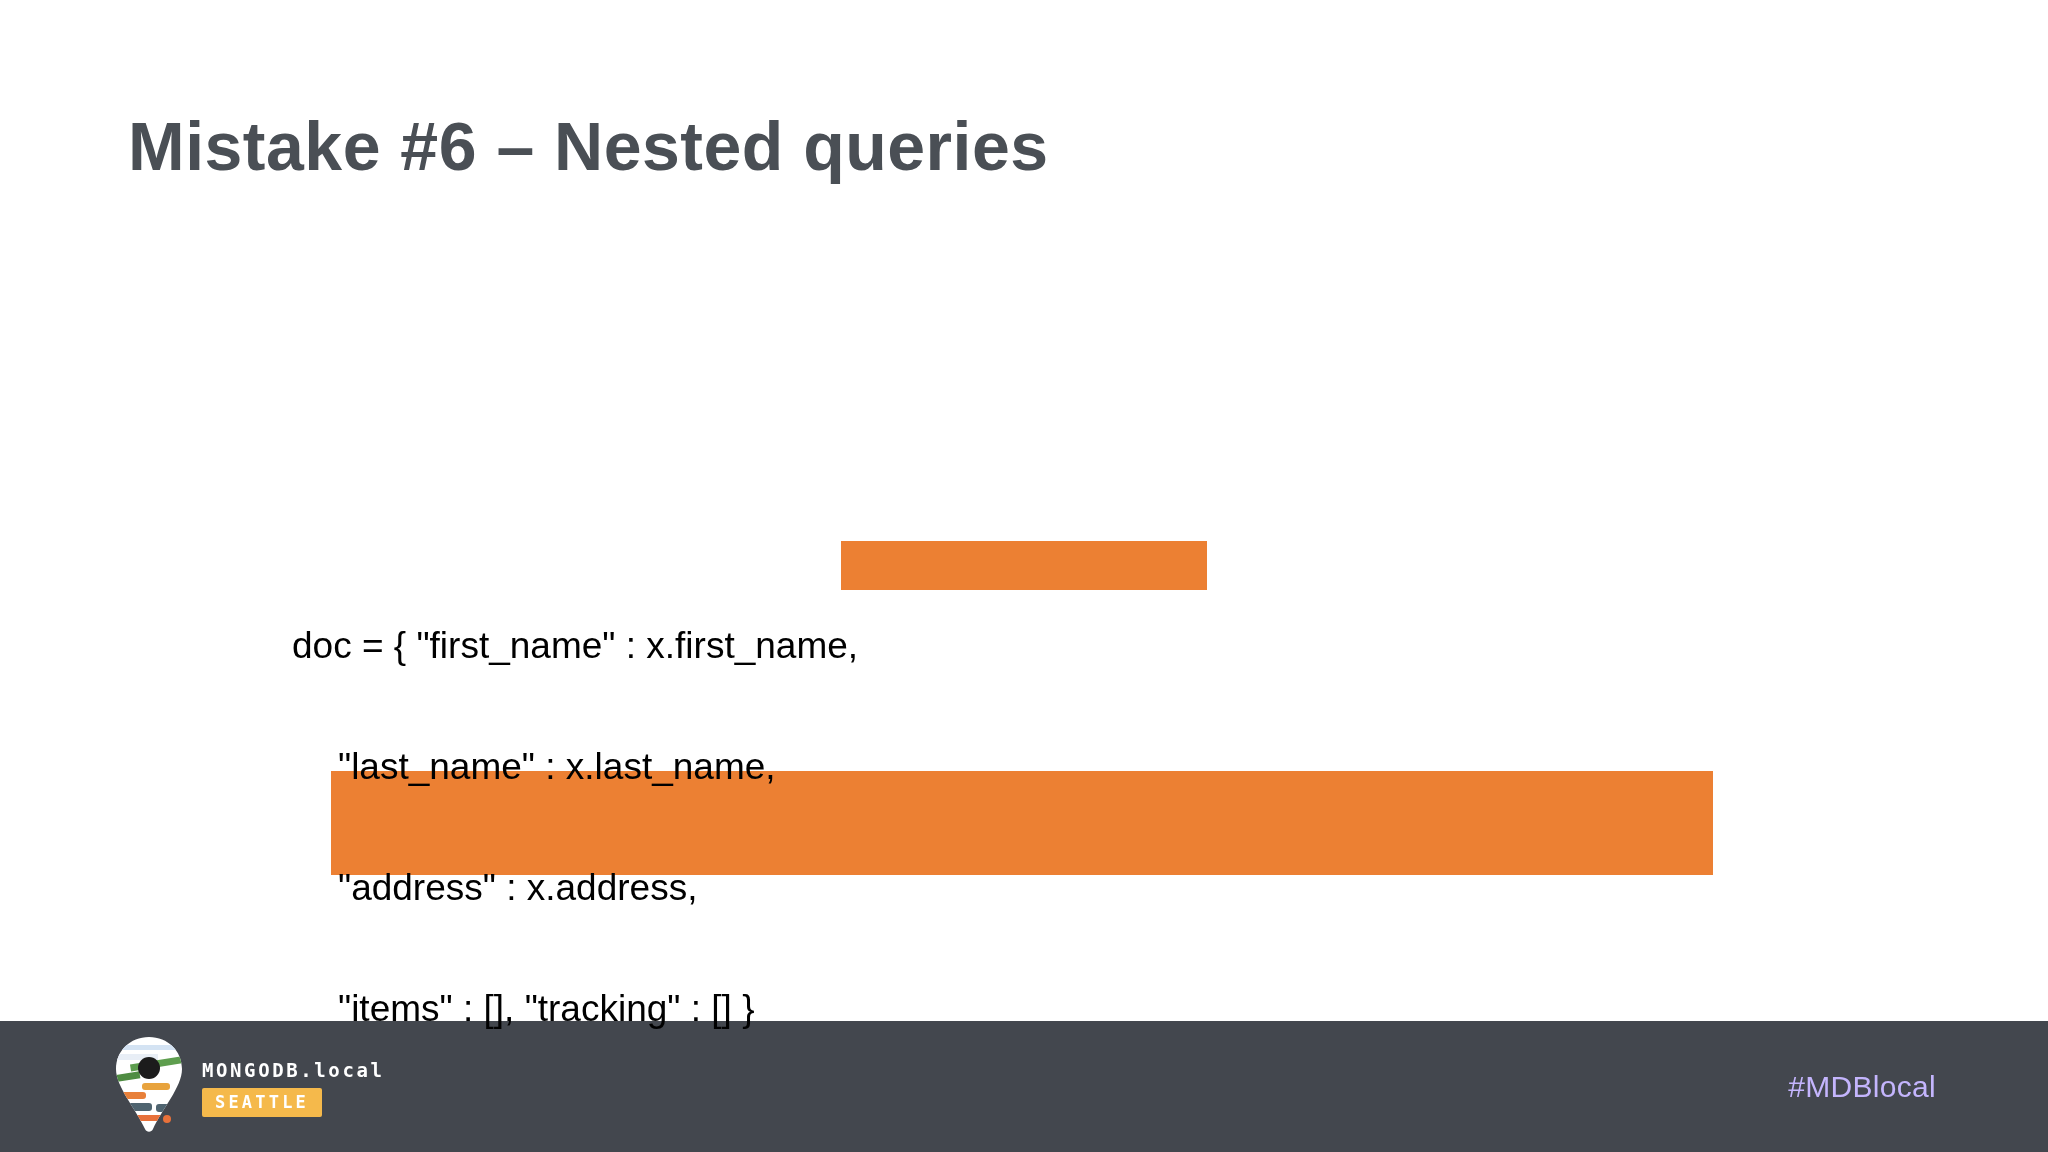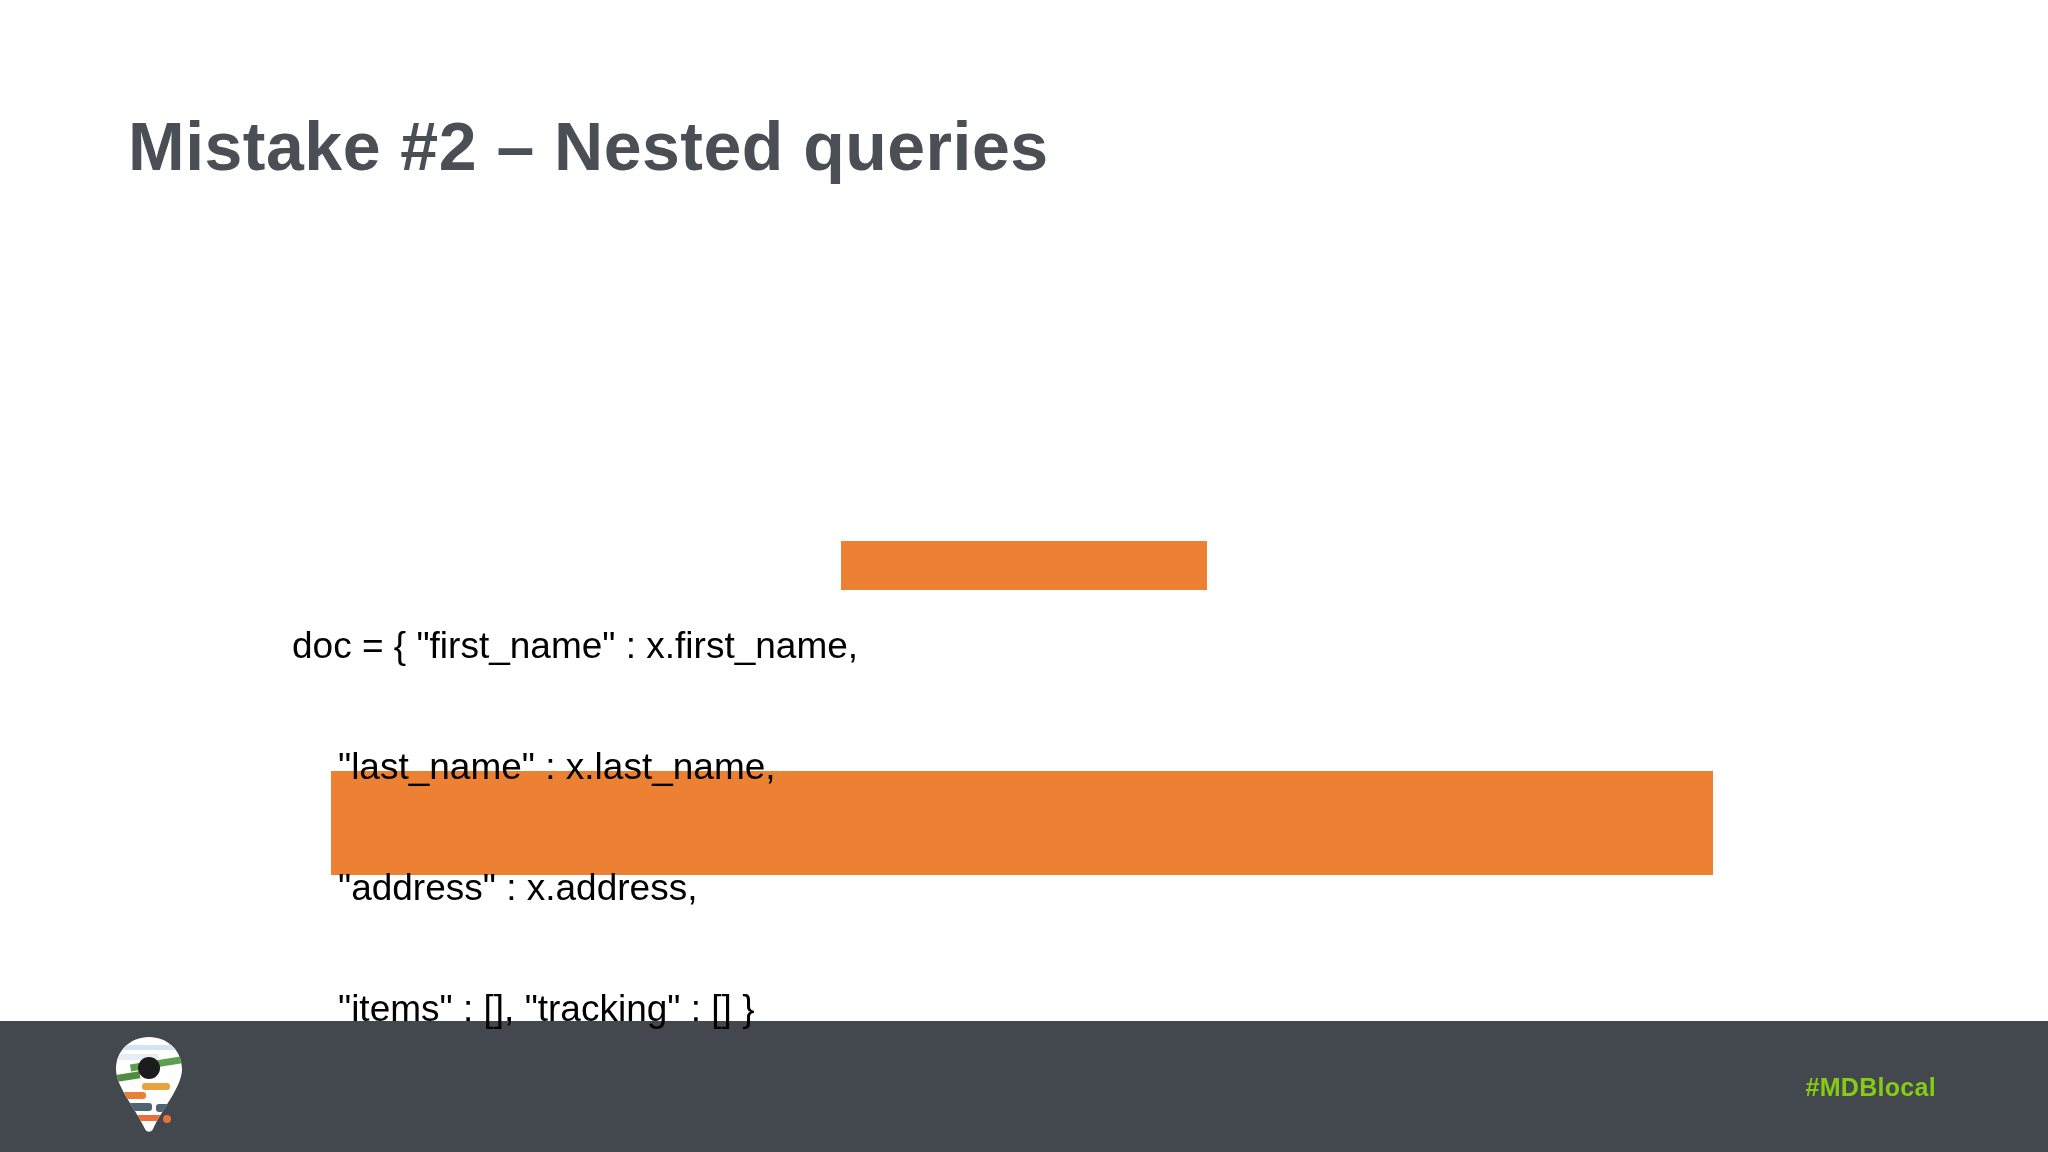--- a/index.html
+++ b/index.html
@@ -118,33 +118,33 @@
     font-family: "DejaVu Sans Mono", monospace;
     padding: 4px 13px 5px 13px;
     width: fit-content;
     border-radius: 2px;
   }
   .footer-hashtag {
     position: absolute;
     right: 112px;
     top: 50%;
     transform: translateY(-50%);
-    color: #84cc16;
-    font-size: 25px;
-    font-weight: bold;
+    color: #c4b5fd;
+    font-size: 30px;
+    font-weight: normal;
     letter-spacing: 0.3px;
     white-space: nowrap;
   }
 </style>
 </head>
 <body>
 
 <div class="slide">
 
-  <div class="slide-title">Mistake #2 – Nested queries</div>
+  <div class="slide-title">Mistake #6 – Nested queries</div>
 
   <div class="hl-rect hl-small"></div>
   <div class="hl-rect hl-block"></div>
 
   <div class="code-body">
 
 
     <div class="gap-md"></div>
 
     <div class="code-line indent-1">doc = { "first_name" : x.first_name,</div>
@@ -188,18 +188,22 @@
             <rect x="8" y="57" width="26" height="7" fill="#e8803a" rx="3"></rect>
             <rect x="10" y="68" width="30" height="8" fill="#4f6470" rx="3"></rect>
             <rect x="44" y="69" width="22" height="8" fill="#4f6470" rx="3"></rect>
             <rect x="14" y="80" width="40" height="6" fill="#e8713a" rx="3"></rect>
             <circle cx="37" cy="33" r="11" fill="#1c1c1c"></circle>
           </g>
           <circle cx="55" cy="84" r="4" fill="#e8713a"></circle>
         </svg>
       </span>
 
+      <span class="logo-text">
+        <span class="logo-title">MONGODB.local</span>
+        <span class="logo-city">SEATTLE</span>
+      </span>
     </div>
 
     <div class="footer-hashtag">#MDBlocal</div>
   </div>
 
 </div>
 
 </body></html>

